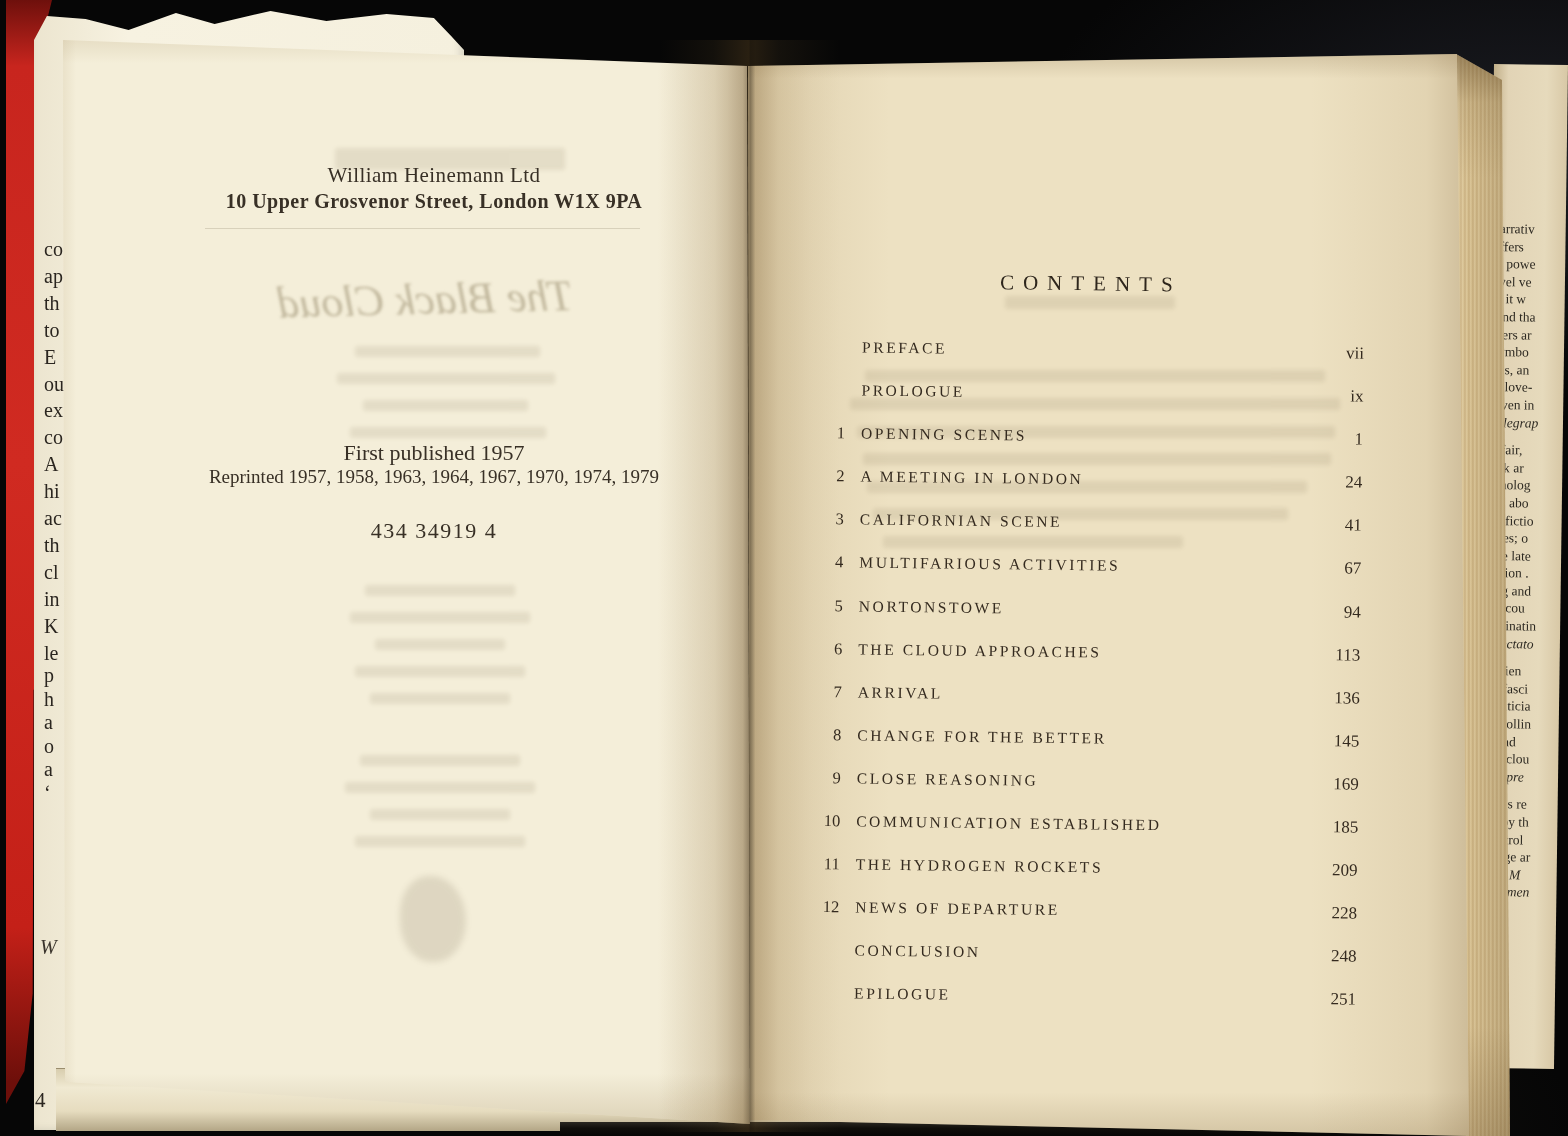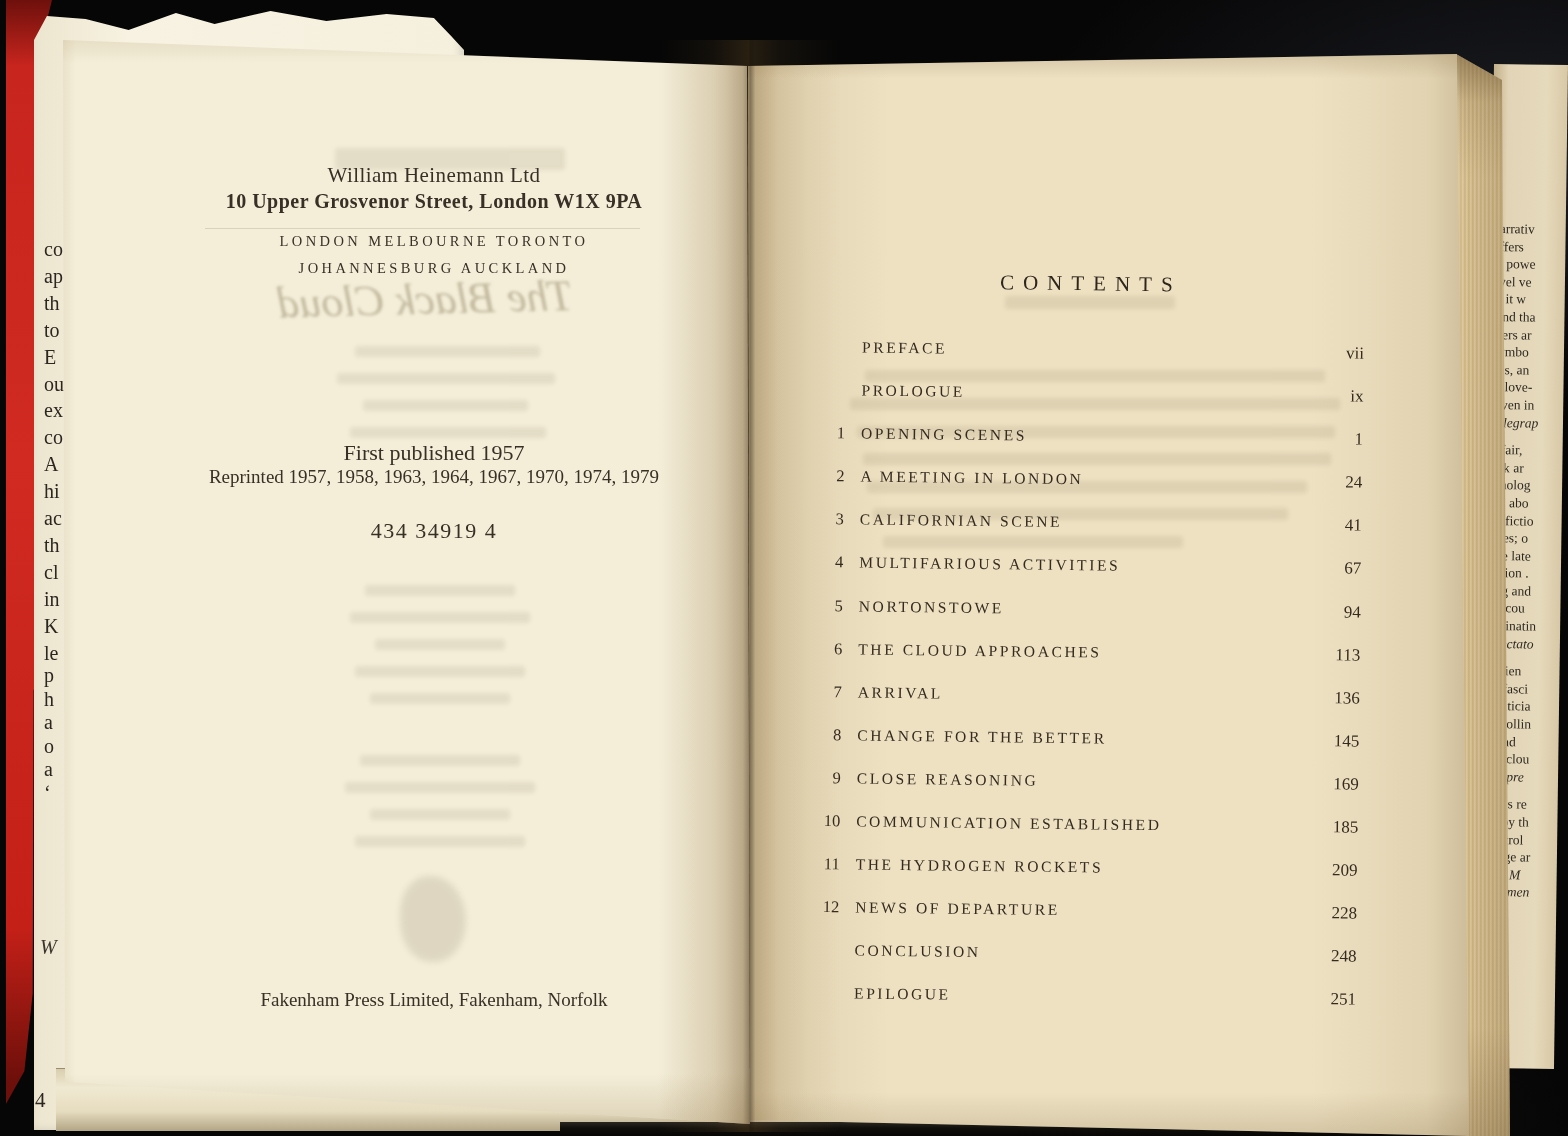--- a/index.html
+++ b/index.html
@@ -217,26 +217,23 @@
     <div class="ghost-bar" style="left:315px;top:657px;width:140px;height:11px;"></div>
     <div class="ghost-bar" style="left:305px;top:719px;width:160px;height:11px;"></div>
     <div class="ghost-bar" style="left:290px;top:746px;width:190px;height:11px;"></div>
     <div class="ghost-bar" style="left:315px;top:773px;width:140px;height:11px;"></div>
     <div class="ghost-bar" style="left:300px;top:800px;width:170px;height:11px;"></div>
     <div class="ghost-blob"></div>
 
     <div class="pl-line pl-publisher">William Heinemann Ltd</div>
     <div class="pl-line pl-address">10 Upper Grosvenor Street, London W1X 9PA</div>
     <div class="pl-rule"></div>
-    <div class="pl-line pl-cities1">LONDON MELBOURNE TORONTO</div>
-    <div class="pl-line pl-cities2">JOHANNESBURG AUCKLAND</div>
     <div class="pl-line pl-firstpub">First published 1957</div>
     <div class="pl-line pl-reprint">Reprinted 1957, 1958, 1963, 1964, 1967, 1970, 1974, 1979</div>
     <div class="pl-line pl-isbn">434 34919 4</div>
-    <div class="pl-line pl-printer2">Fakenham Press Limited, Fakenham, Norfolk</div>
   </div>
 
   <div class="page-right">
     <div class="ghost-bar" style="left:260px;top:250px;width:170px;height:13px;"></div>
     <div class="ghost-bar" style="left:120px;top:324px;width:460px;height:12px;"></div>
     <div class="ghost-bar" style="left:105px;top:352px;width:490px;height:12px;"></div>
     <div class="ghost-bar" style="left:112px;top:380px;width:478px;height:12px;"></div>
     <div class="ghost-bar" style="left:118px;top:407px;width:468px;height:12px;"></div>
     <div class="ghost-bar" style="left:122px;top:435px;width:440px;height:12px;"></div>
     <div class="ghost-bar" style="left:128px;top:462px;width:415px;height:12px;"></div>

